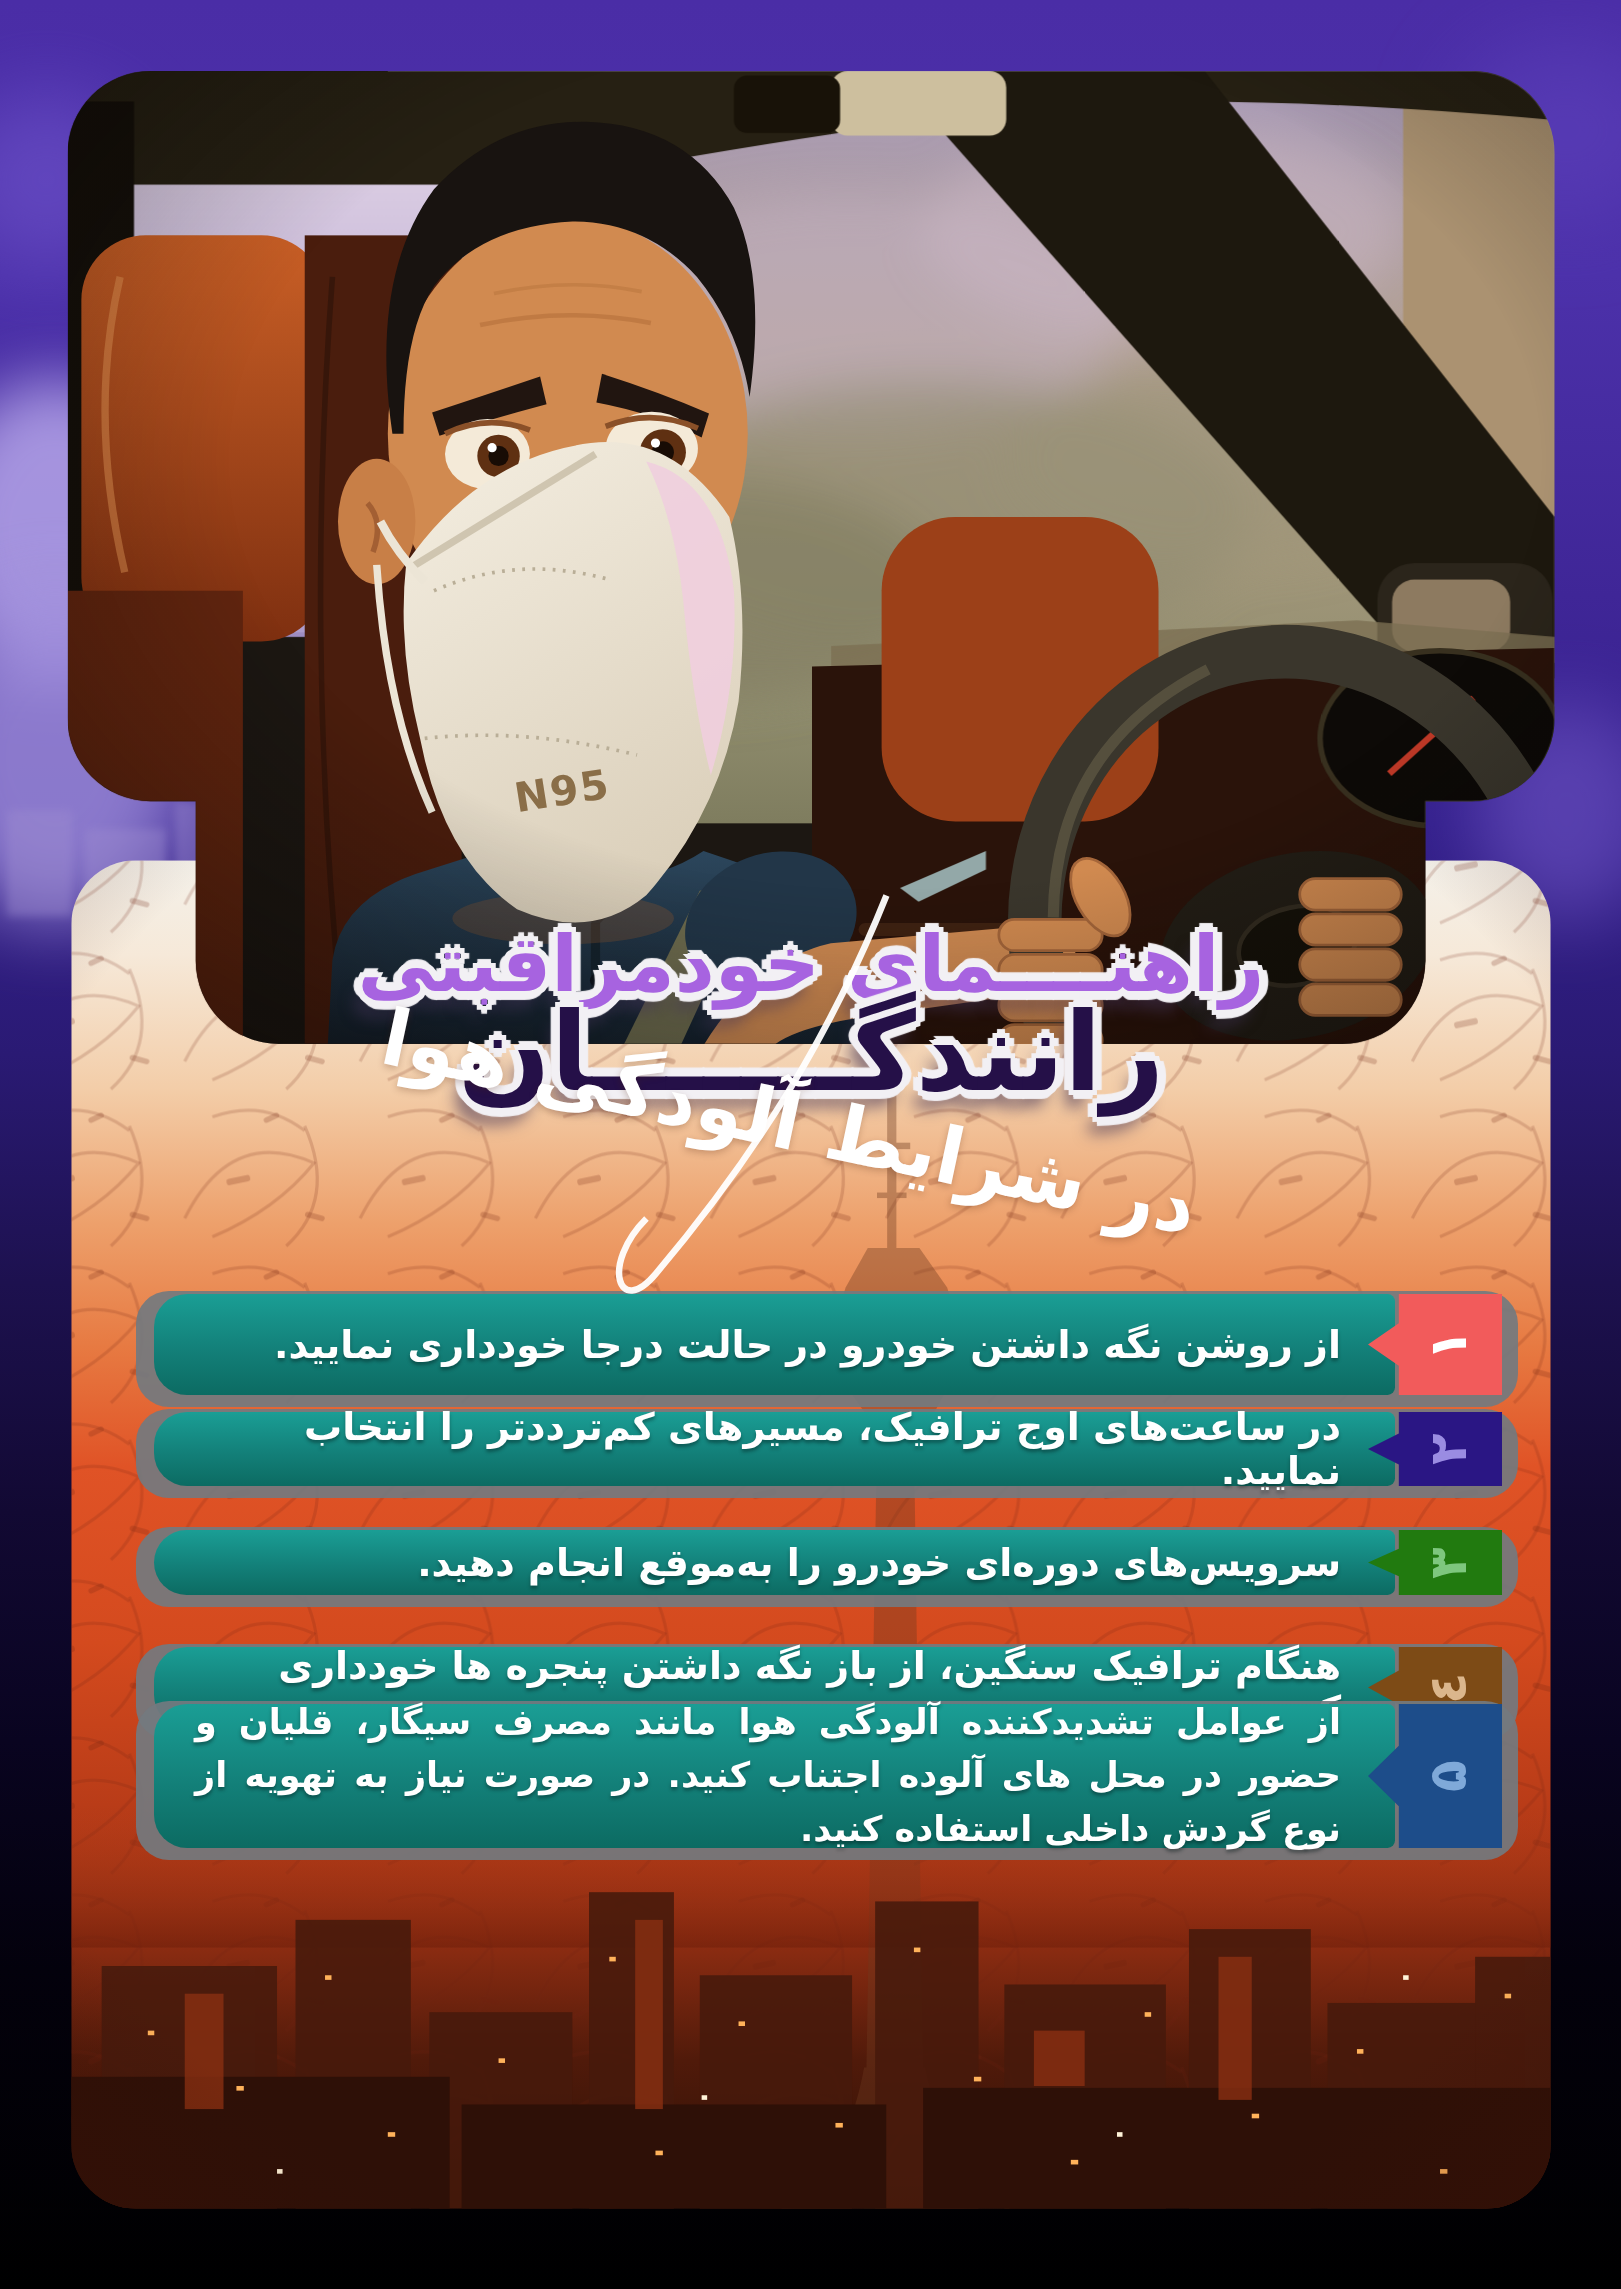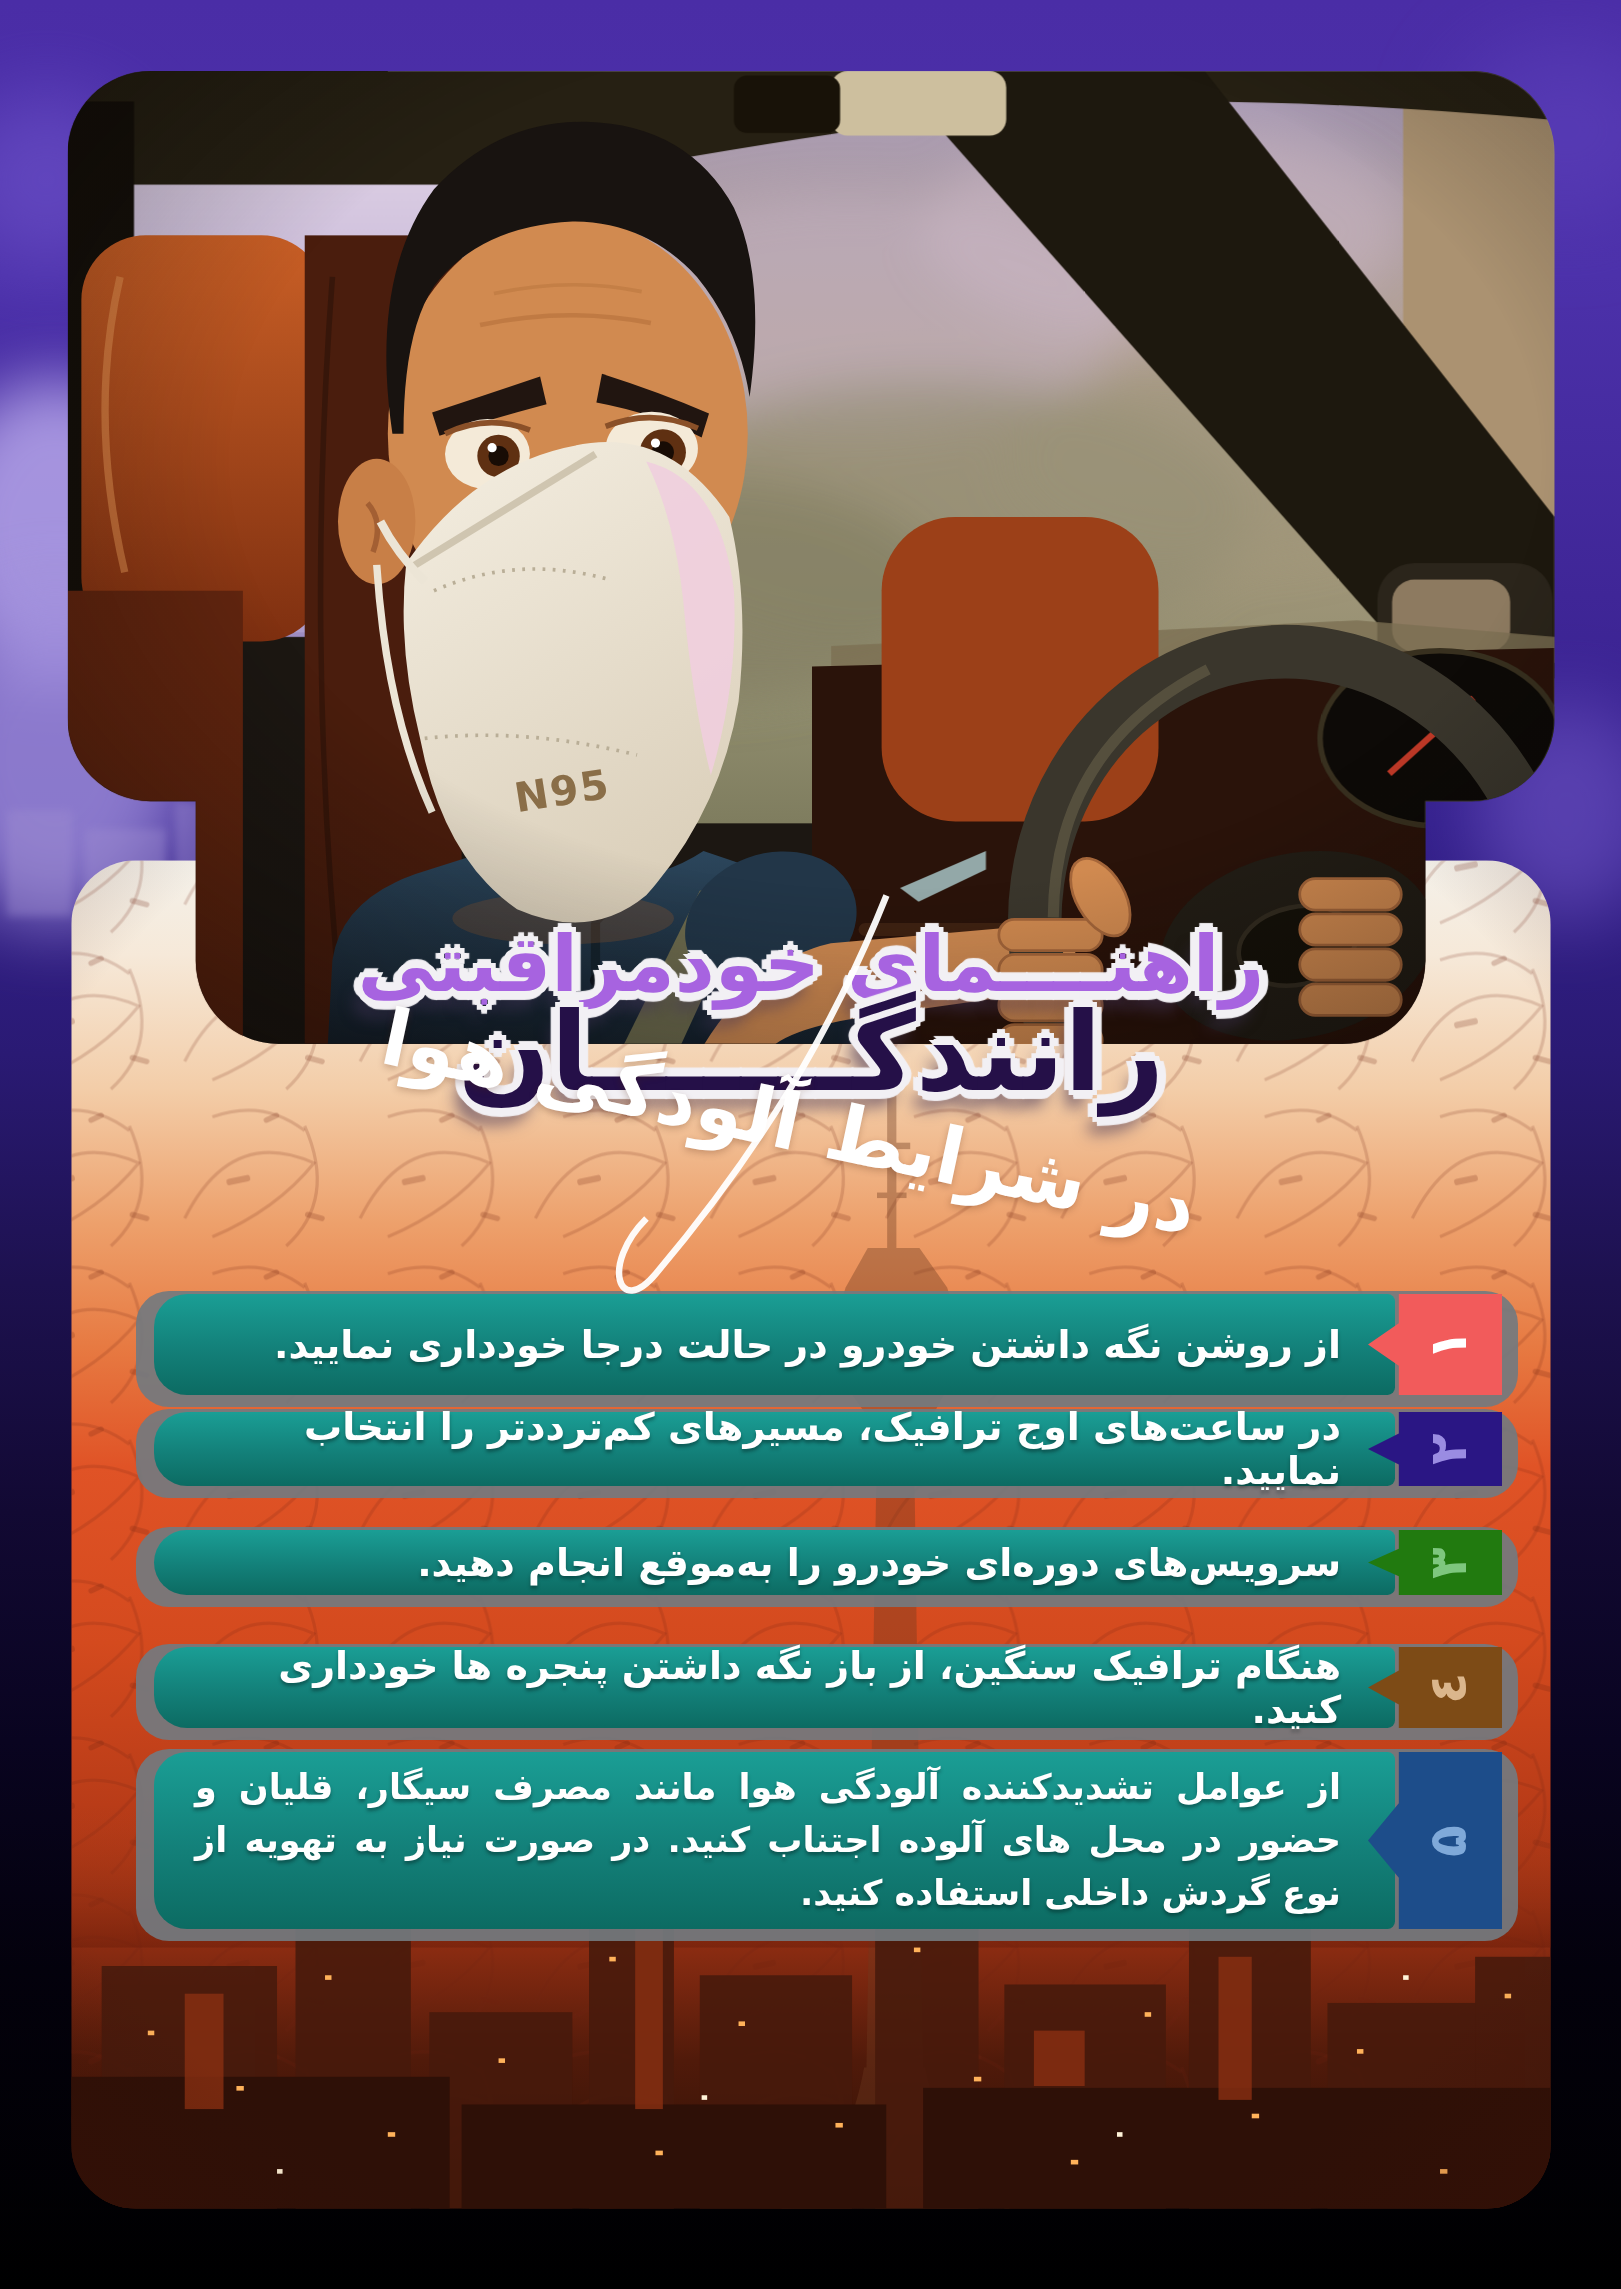--- a/index.html
+++ b/index.html
@@ -29,21 +29,21 @@
   .subtitle{position:absolute;left:420px;top:1082px;width:784px;text-align:center;direction:rtl;
     color:#fff;font-size:78px;font-weight:bold;transform:rotate(12deg);z-index:30;white-space:nowrap;
     text-shadow:0 2.8px 7.4px rgba(80,30,10,.25);}
   svg.flourish{position:absolute;left:554px;top:877px;z-index:35;pointer-events:none;}
   
   .item{position:absolute;left:154px;width:1348px;z-index:20;}
   .item1{top:1294px;height:101px;}
   .item2{top:1412px;height:74px;}
   .item3{top:1530px;height:65px;}
   .item4{top:1647px;height:81px;}
-  .item5{top:1752px;height:177px;}
+  .item5{top:1704px;height:144px;}
   .plate{position:absolute;left:-18.5px;right:-15.7px;top:-2.8px;bottom:-12px;background:#73797f;border-radius:33px;opacity:.92;}
   .bar{position:absolute;left:0;right:107px;top:0;bottom:0;direction:rtl;display:flex;align-items:center;
     background:linear-gradient(180deg,#1a9e95 0%,#138079 55%,#0c6b62 100%);
     border-radius:33px 7.4px 7.4px 33px;color:#fff;font-weight:bold;font-size:38px;
     padding:0 54px 0 41px;box-sizing:border-box;text-shadow:0 2.8px 3.7px rgba(0,20,20,.4);}
   .item5 .bar{font-size:35px;line-height:1.52;text-align:justify;text-align-last:right;padding-top:7.4px;padding-bottom:7.4px;}
   .tab{position:absolute;right:0;top:0;bottom:0;width:134px;display:flex;align-items:center;justify-content:center;
     padding-left:26px;box-sizing:border-box;
     clip-path:polygon(23% 0,100% 0,100% 100%,23% 100%,23% 71%,0 50%,23% 29%);}
   .num{transform:rotate(-90deg);font-size:52px;font-weight:bold;}

